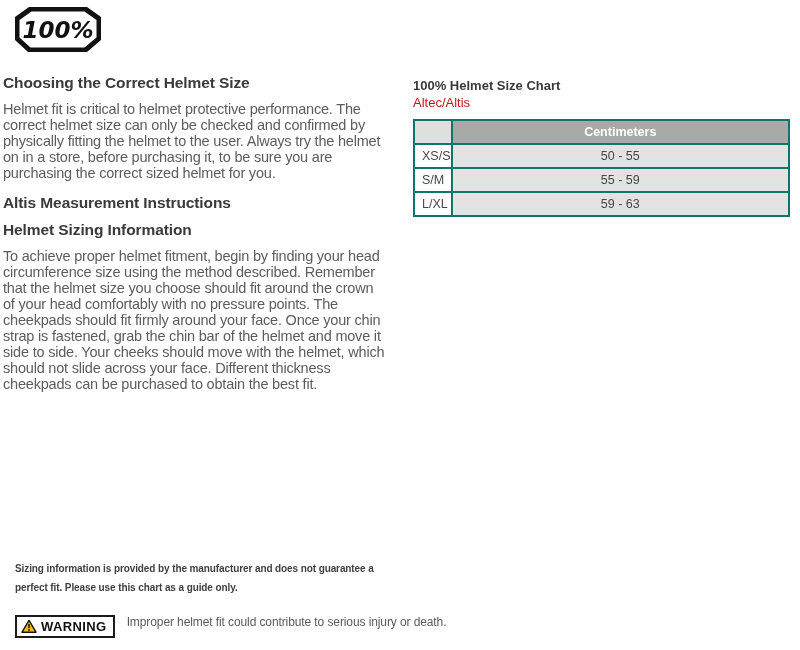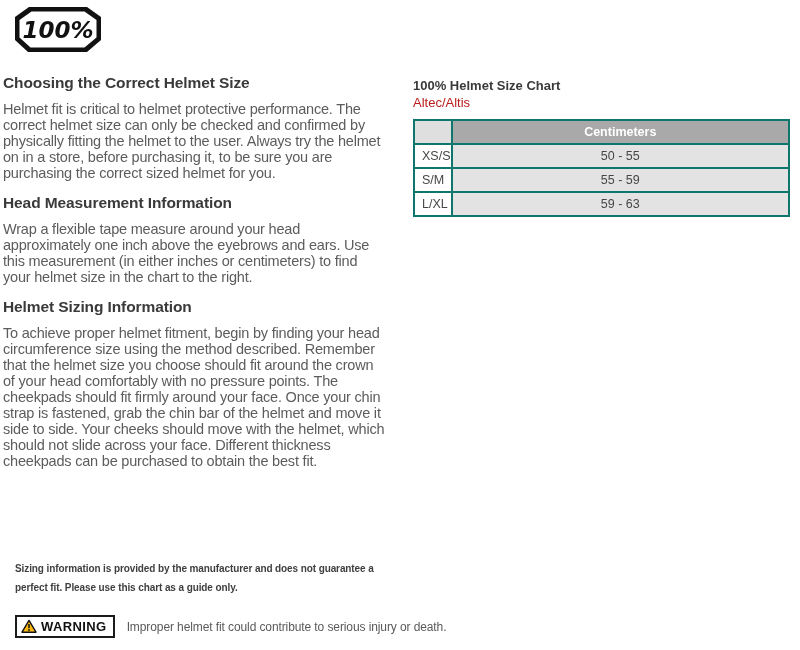--- a/index.html
+++ b/index.html
@@ -86,21 +86,20 @@
     line-height: 19px;
     color: #3f3f3f;
     letter-spacing: -0.1px;
   }
 
   
   .warning-row {
     position: absolute;
     left: 15px; top: 615px;
     display: flex;
-    align-items: center;
     gap: 12px;
   }
   .warning-box {
     display: flex;
     align-items: center;
     gap: 4px;
     border: 2px solid #1b1b1b;
     padding: 2px 6px 2px 4px;
     background: #ffffff;
   }
@@ -130,22 +129,21 @@
   </div>
 
   <div class="left-col">
 
     <div class="section">
       <h3>Choosing the Correct Helmet Size</h3>
       <p>Helmet fit is critical to helmet protective performance. The correct helmet size can only be checked and confirmed by physically fitting the helmet to the user. Always try the helmet on in a store, before purchasing it, to be sure you are purchasing the correct sized helmet for you.</p>
     </div>
 
     <div class="section">
-      <h3>Head Measurement Information</h3>
-      <p>Wrap a flexible tape measure around your head approximately one inch above the eyebrows and ears. Use this measurement (in either inches or centimeters) to find your helmet size in the chart to the right.</p>
+      <h3>Altis Measurement Instructions</h3>
     </div>
 
     <div class="section">
       <h3>Helmet Sizing Information</h3>
       <p>To achieve proper helmet fitment, begin by finding your head circumference size using the method described. Remember that the helmet size you choose should fit around the crown of your head comfortably with no pressure points. The cheekpads should fit firmly around your face. Once your chin strap is fastened, grab the chin bar of the helmet and move it side to side. Your cheeks should move with the helmet, which should not slide across your face. Different thickness cheekpads can be purchased to obtain the best fit.</p>
     </div>
 
   </div>
 
   <div class="right-col">

